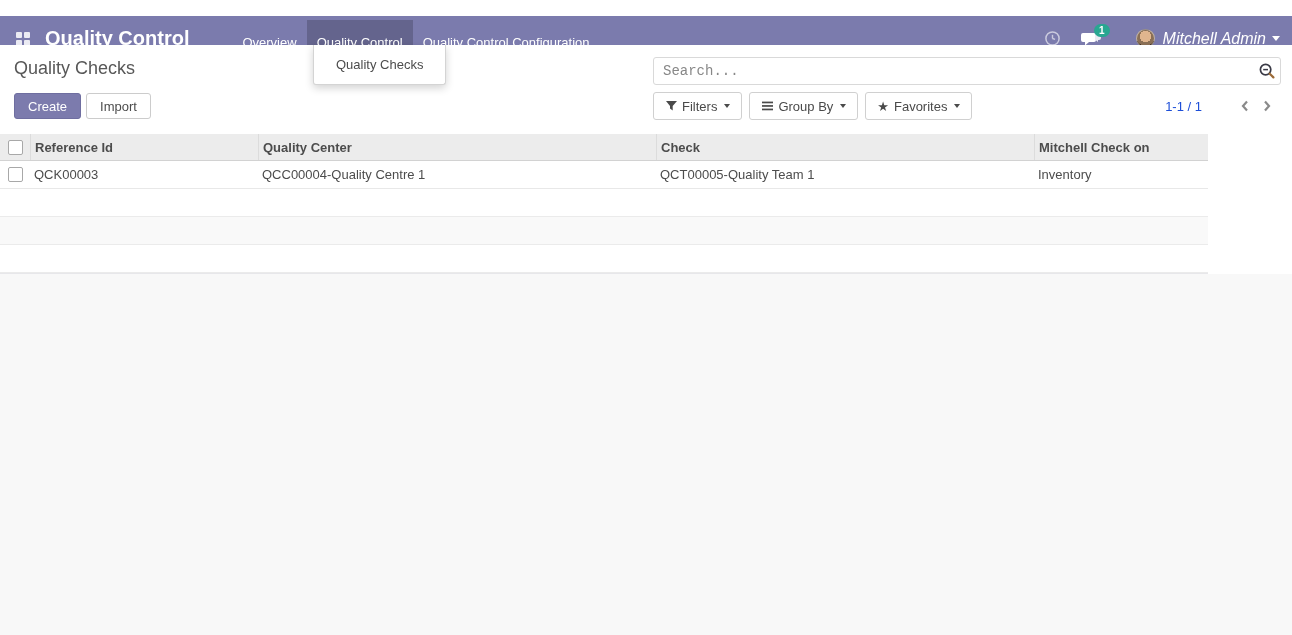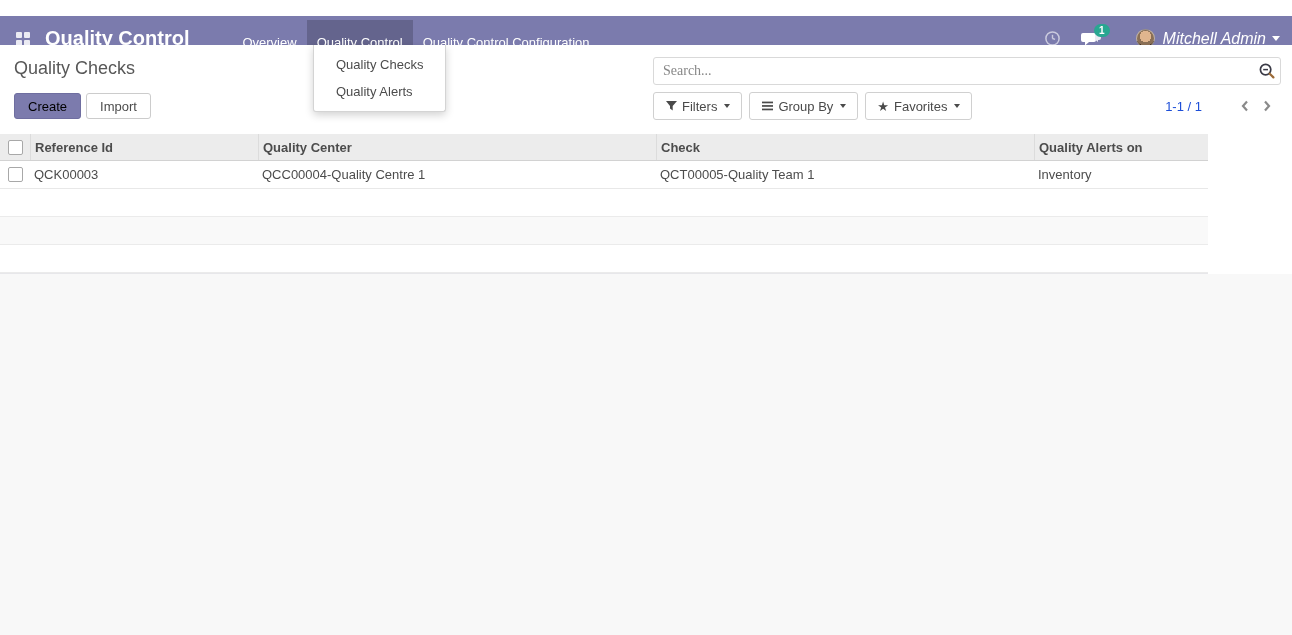--- a/index.html
+++ b/index.html
@@ -22,24 +22,24 @@
   .avatar{width:19px;height:19px;border-radius:50%;background:radial-gradient(circle at 50% 38%, #e0b58e 0 42%, #8a6f55 43% 68%, #453325 69%);border:1px solid rgba(255,255,255,.45);box-sizing:border-box;}
   .user-name{font-size:16px;margin:0 6px 0 8px;white-space:nowrap;font-style:italic;}
   .caret-down{width:0;height:0;border-left:4px solid transparent;border-right:4px solid transparent;border-top:5px solid #fff;display:inline-block;}
   .caret-dark{width:0;height:0;border-left:3.5px solid transparent;border-right:3.5px solid transparent;border-top:4.5px solid #4a4a4a;display:inline-block;margin-left:7px;}
 
   
   .control-panel{position:absolute;left:0;top:45px;width:1292px;height:89px;background:#fff;}
   .cp-title{position:absolute;left:14px;top:13px;font-size:18px;color:#585858;}
   .cp-buttons{position:absolute;left:14px;top:48px;display:flex;}
   .btn{height:26px;font-size:13px;border-radius:3px;padding:0 13px;cursor:pointer;display:flex;align-items:center;box-sizing:border-box;}
-  .btn-primary{background:#7c7bad;border:1px solid #6f6ea0;color:#000000;margin-right:5px;}
+  .btn-primary{background:#7c7bad;border:1px solid #6f6ea0;color:#ffffff;margin-right:5px;}
   .btn-default{background:#fff;border:1px solid #ccc;color:#4c4c4c;}
   .cp-search{position:absolute;left:653px;top:12px;width:628px;height:28px;}
-  .cp-search input{width:100%;height:100%;box-sizing:border-box;border:1px solid #d9d9d9;border-radius:3px;padding:0 30px 0 9px;font-size:14px;color:#4c4c4c;font-family:Liberation Serif, serif;outline:none;}
+  .cp-search input{width:100%;height:100%;box-sizing:border-box;border:1px solid #d9d9d9;border-radius:3px;padding:0 30px 0 9px;font-size:14px;color:#4c4c4c;font-family:Liberation Mono, monospace;outline:none;}
   .cp-search input::placeholder{color:#888;}
   .search-zoom{position:absolute;right:5px;top:5px;width:18px;height:18px;cursor:pointer;}
   .cp-filters{position:absolute;left:653px;top:47px;display:flex;}
   .filter-btn{height:28px;background:#fff;border:1px solid #d0d0d0;border-radius:3px;font-size:13px;color:#4a4a4a;display:flex;align-items:center;padding:0 11px;margin-right:7px;cursor:pointer;box-sizing:border-box;white-space:nowrap;}
   .filter-btn .ficon{margin-right:4px;display:flex;align-items:center;}
   .star{font-size:13px;color:#4a4a4a;margin-right:5px;}
   .cp-pager{position:absolute;right:14px;top:47px;height:28px;display:flex;align-items:center;}
   .pager-text{font-size:13px;color:#1d4ed8;margin-right:32px;}
   .pager-arrow{width:22px;height:28px;display:flex;align-items:center;justify-content:center;cursor:pointer;}
 
@@ -158,32 +158,31 @@
       <div class="pager-arrow">
         <svg width="10" height="14" viewBox="0 0 10 14">
             <polyline points="3,2.5 7,7 3,11.5" fill="none" stroke="#8a8a8a" stroke-width="2.2"></polyline>
           </svg>
       </div>
     </div>
   </div>
 
   <div class="dropdown">
     <div class="dropdown-item">Quality Checks</div>
-    <div class="dropdown-item">Quality Alerts</div>
   </div>
 
   <div class="list-view">
     <div class="trow thead">
       <div class="cell cb-cell">
         <div class="checkbox"></div>
       </div>
       <div class="cell">Reference Id</div>
       <div class="cell">Quality Center</div>
       <div class="cell">Check</div>
-      <div class="cell">Quality Alerts on</div>
+      <div class="cell">Mitchell Check on</div>
     </div>
     <div class="trow data-row">
       <div class="cell cb-cell">
         <div class="checkbox"></div>
       </div>
       <div class="cell">QCK00003</div>
       <div class="cell">QCC00004-Quality Centre 1</div>
       <div class="cell">QCT00005-Quality Team 1</div>
       <div class="cell">Inventory</div>
     </div>

